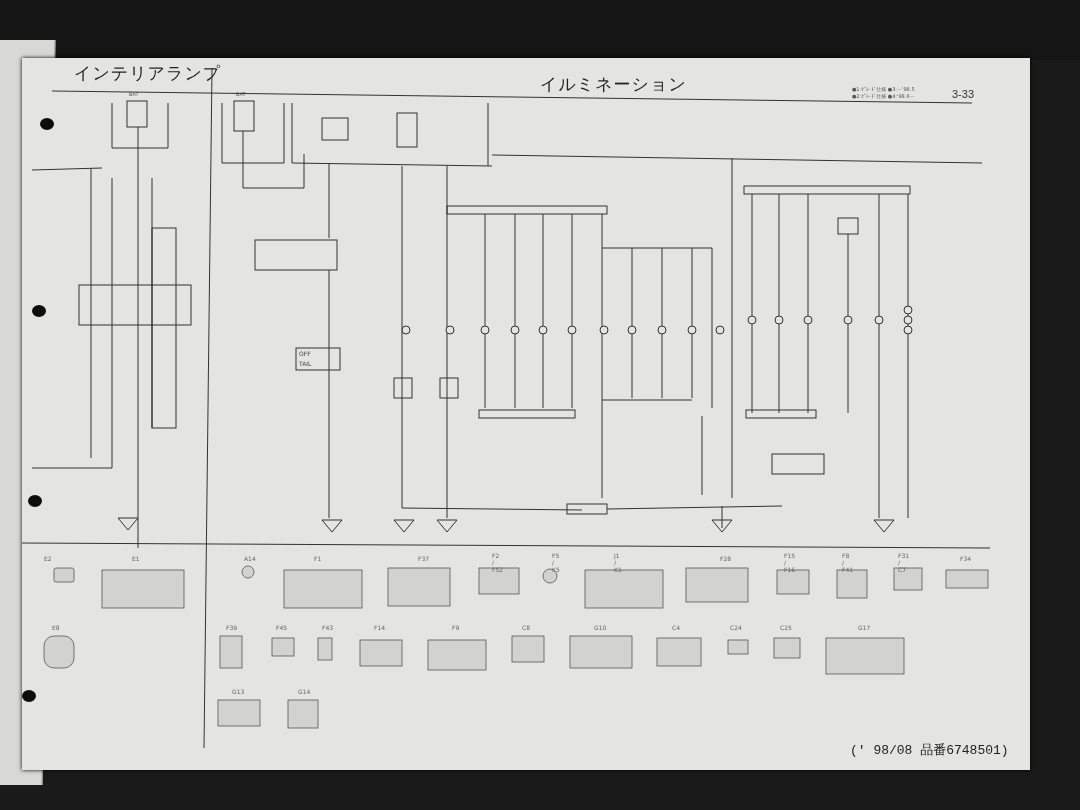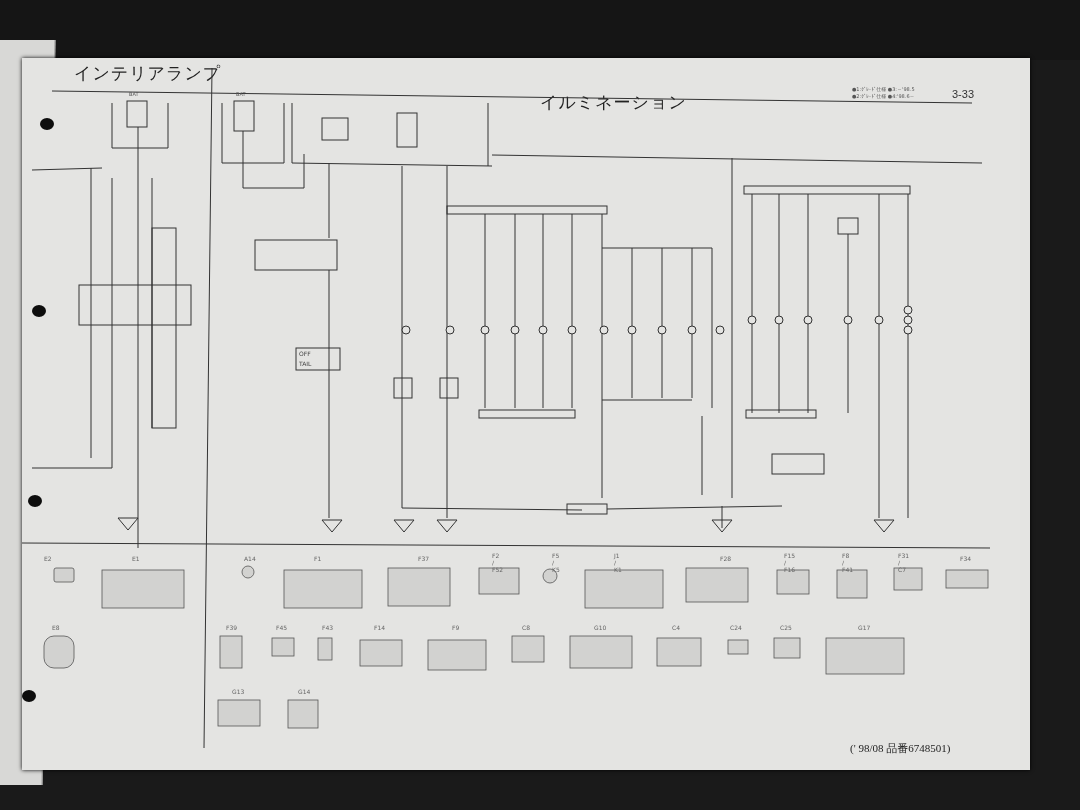--- a/index.html
+++ b/index.html
@@ -4,32 +4,32 @@
 <style>
   html,body{margin:0;padding:0;}
   body{width:1080px;height:810px;background:#1a1a1a;position:relative;overflow:hidden;font-family:"DejaVu Sans",sans-serif;}
   .backdrop-top{position:absolute;left:0;top:0;width:1080px;height:60px;background:#151515;}
   .prev-page{position:absolute;left:-10px;top:40px;width:58px;height:745px;background:#d8d8d6;transform:skewX(-1deg);border-right:1px solid #999;}
   .page{position:absolute;left:22px;top:58px;width:1008px;height:712px;background:#e4e4e2;box-shadow:0 0 4px #000;}
   .ring{position:absolute;width:14px;height:12px;border-radius:50%;background:#0d0d0d;}
   .hdr-title{position:absolute;font-size:17px;color:#222;letter-spacing:1px;}
   .page-num{position:absolute;font-size:11px;color:#333;font-family:Liberation Sans, sans-serif;}
   .legend{position:absolute;font-size:5px;color:#555;line-height:7px;}
-  .footer{position:absolute;font-size:11px;color:#222;font-family:Liberation Serif, serif;}
+  .footer{position:absolute;font-size:13px;color:#222;font-family:Liberation Mono, monospace;}
   svg{position:absolute;left:0;top:0;}
 </style>
 </head>
 <body>
 
 <div class="backdrop-top"></div>
 <div class="prev-page"></div>
 
 <div class="page">
   <div class="hdr-title" style="left:52px;top:4px;">インテリアランプ</div>
-  <div class="hdr-title" style="left:518px;top:33px;">イルミネーション</div>
+  <div class="hdr-title" style="left:518px;top:15px;">イルミネーション</div>
   <div class="legend" style="left:830px;top:28px;">
     <span>●1:ｸﾞﾚｰﾄﾞ仕様</span>&nbsp;<span>●3:～'98.5</span><br>
     <span>●2:ｸﾞﾚｰﾄﾞ仕様</span>&nbsp;<span>●4:'98.6～</span>
   </div>
   <div class="page-num" style="left:930px;top:30px;">3-33</div>
   <div class="footer" style="left:828px;top:683px;">(' 98/08  品番6748501)</div>
 
   <svg width="1008" height="712" viewBox="0 0 1008 712">
     <g stroke="#333" stroke-width="1" fill="none">
 

